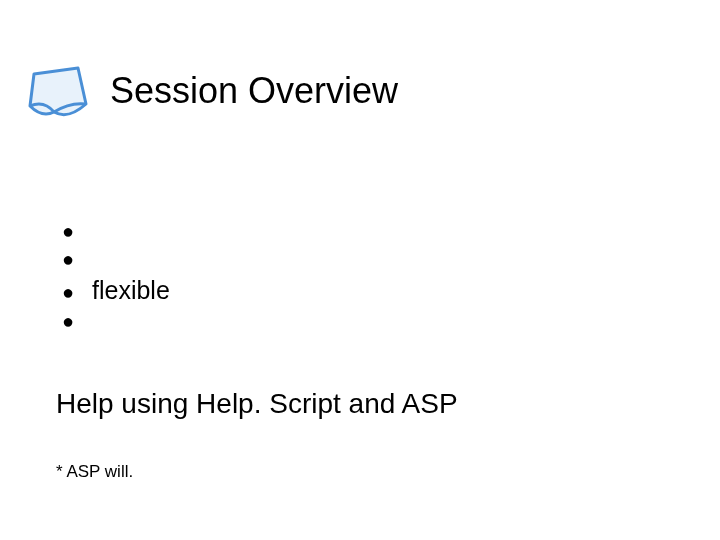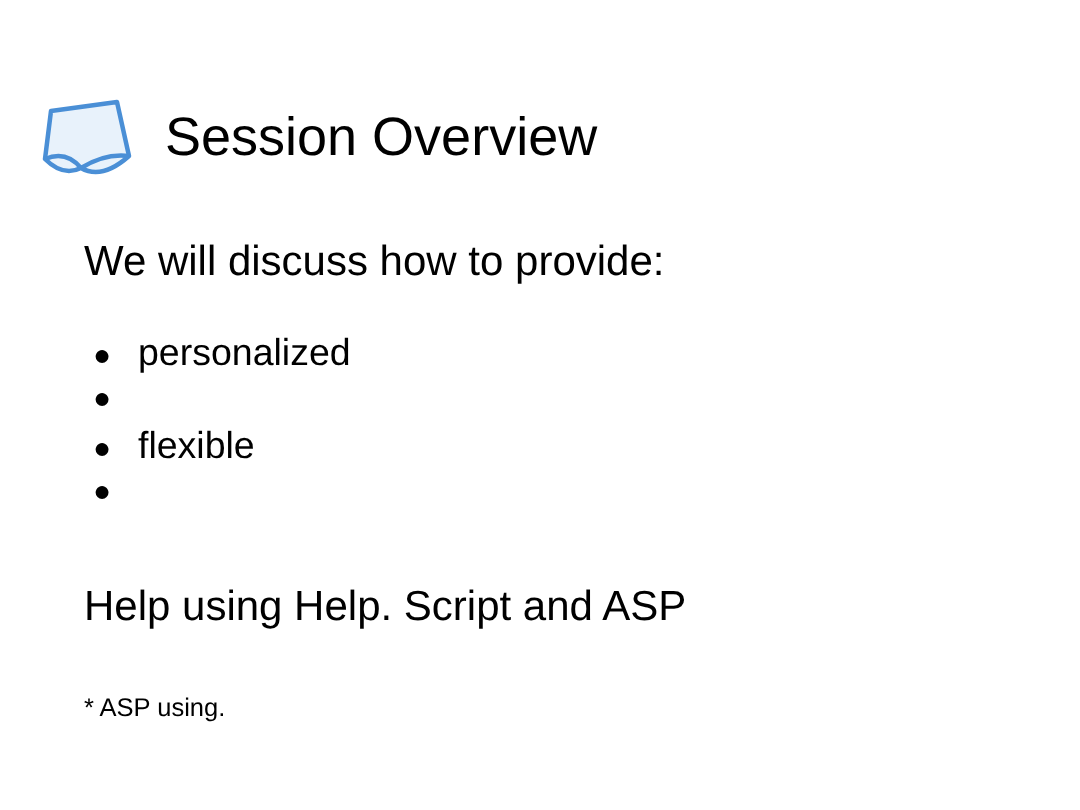--- a/index.html
+++ b/index.html
@@ -80,36 +80,34 @@
     <span class="title-icon">
       <svg width="80" height="66" viewBox="0 0 80 66">
         <path d="M 14 16 L 58 10 L 66 46 Q 48 62 34 54 Q 22 60 10 48 Z" fill="#e8f2fb" stroke="#4a8fd6" stroke-width="3" stroke-linejoin="round"></path>
         <path d="M 10 48 Q 24 42 34 54" fill="none" stroke="#4a8fd6" stroke-width="3"></path>
         <path d="M 34 54 Q 50 44 66 46" fill="none" stroke="#4a8fd6" stroke-width="3"></path>
       </svg>
     </span>
     <span class="title-text">Session Overview</span>
   </div>
 
-  <div class="intro">We will discuss how to provide:</div>
 
   <div class="bullets">
     <div class="bullet-row">
       <span class="bullet-dot">●</span>
-      <span>personalized</span>
     </div>
     <div class="bullet-row">
       <span class="bullet-dot">●</span>
     </div>
     <div class="bullet-row">
       <span class="bullet-dot">●</span>
       <span>flexible</span>
     </div>
     <div class="bullet-row">
       <span class="bullet-dot">●</span>
     </div>
   </div>
 
   <div class="closing">Help using Help. Script and ASP</div>
 
-  <div class="footnote">* ASP using.</div>
+  <div class="footnote">* ASP will.</div>
 
 </div>
 
 </body></html>

